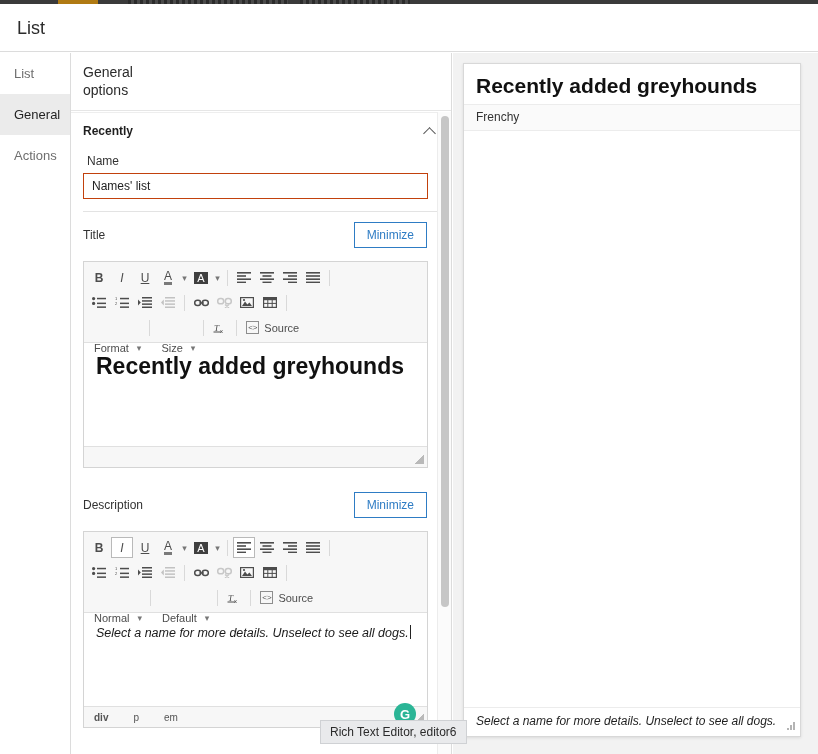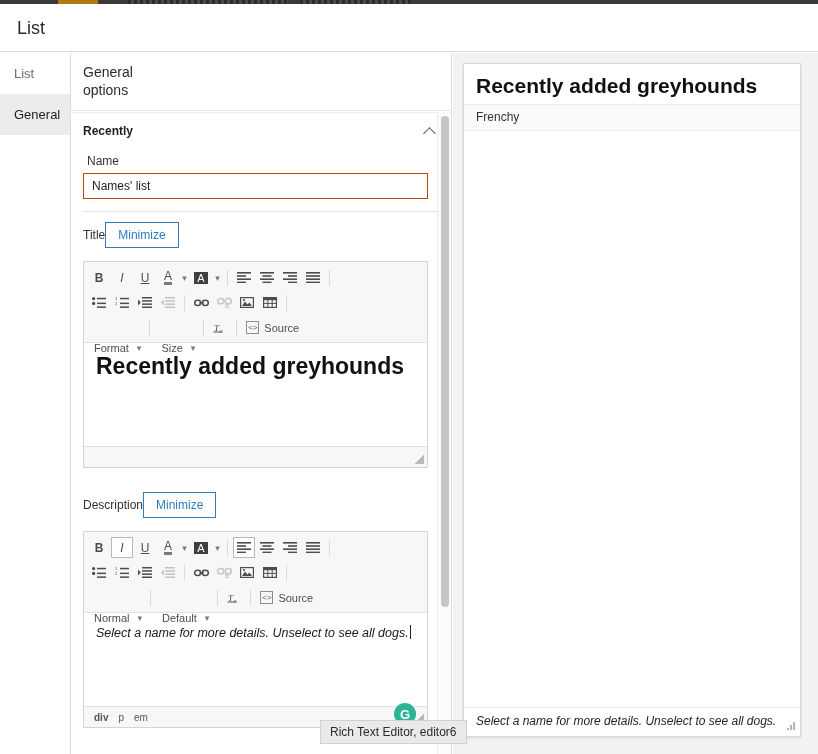--- a/index.html
+++ b/index.html
@@ -117,21 +117,21 @@
     background: #fff;
     font-size: 12px; color: #222;
     padding: 0 8px;
     font-family: "Liberation Sans", sans-serif;
   }
   .sep {
     margin: 12px 12px 0 12px;
     height: 1px; background: #e3e3e3;
   }
   .section-head {
-    display: flex; align-items: center; justify-content: flex-start;
+    display: flex; align-items: center; justify-content: space-between;
     padding: 10px 25px 7px 12px;
   }
   .section-head .sh-label { font-size: 12px; color: #333; }
   .btn-minimize {
     border: 1px solid #2e7cc4;
     background: #fff;
     color: #2e7cc4;
     font-size: 12px;
     padding: 5px 12px;
     font-family: "Liberation Sans", sans-serif;
@@ -211,21 +211,21 @@
     vertical-align: -2px;
     margin-left: 1px;
   }
   .rte-footer {
     height: 21px;
     background: #f7f7f7;
     border-top: 1px solid #e0e0e0;
     position: relative;
   }
   .rte-footer.with-path {
-    display: flex; align-items: center; gap: 10px;
+    display: flex; align-items: center; gap: 25px;
     padding-left: 10px;
   }
   .path-tag { font-size: 10px; color: #555; font-weight: bold; }
   .path-tag.norm { font-weight: normal; }
   .grip {
     position: absolute; right: 3px; bottom: 3px;
     width: 10px; height: 10px;
     background:
       linear-gradient(135deg, transparent 0 50%, #b9b9b9 50% 100%);
   }
@@ -328,20 +328,23 @@
   <div class="page-title">
     <span>List</span>
   </div>
 
   <div class="tab-rail">
     <div class="tab-item">
       <span>List</span>
     </div>
     <div class="tab-item active">
       <span>General</span>
+    </div>
+    <div class="tab-item">
+      <span>Actions</span>
     </div>
   </div>
 
   <div class="mid-panel">
 
     <div class="mid-header">
       <div class="line">General</div>
       <div class="line">options</div>
     </div>
 

